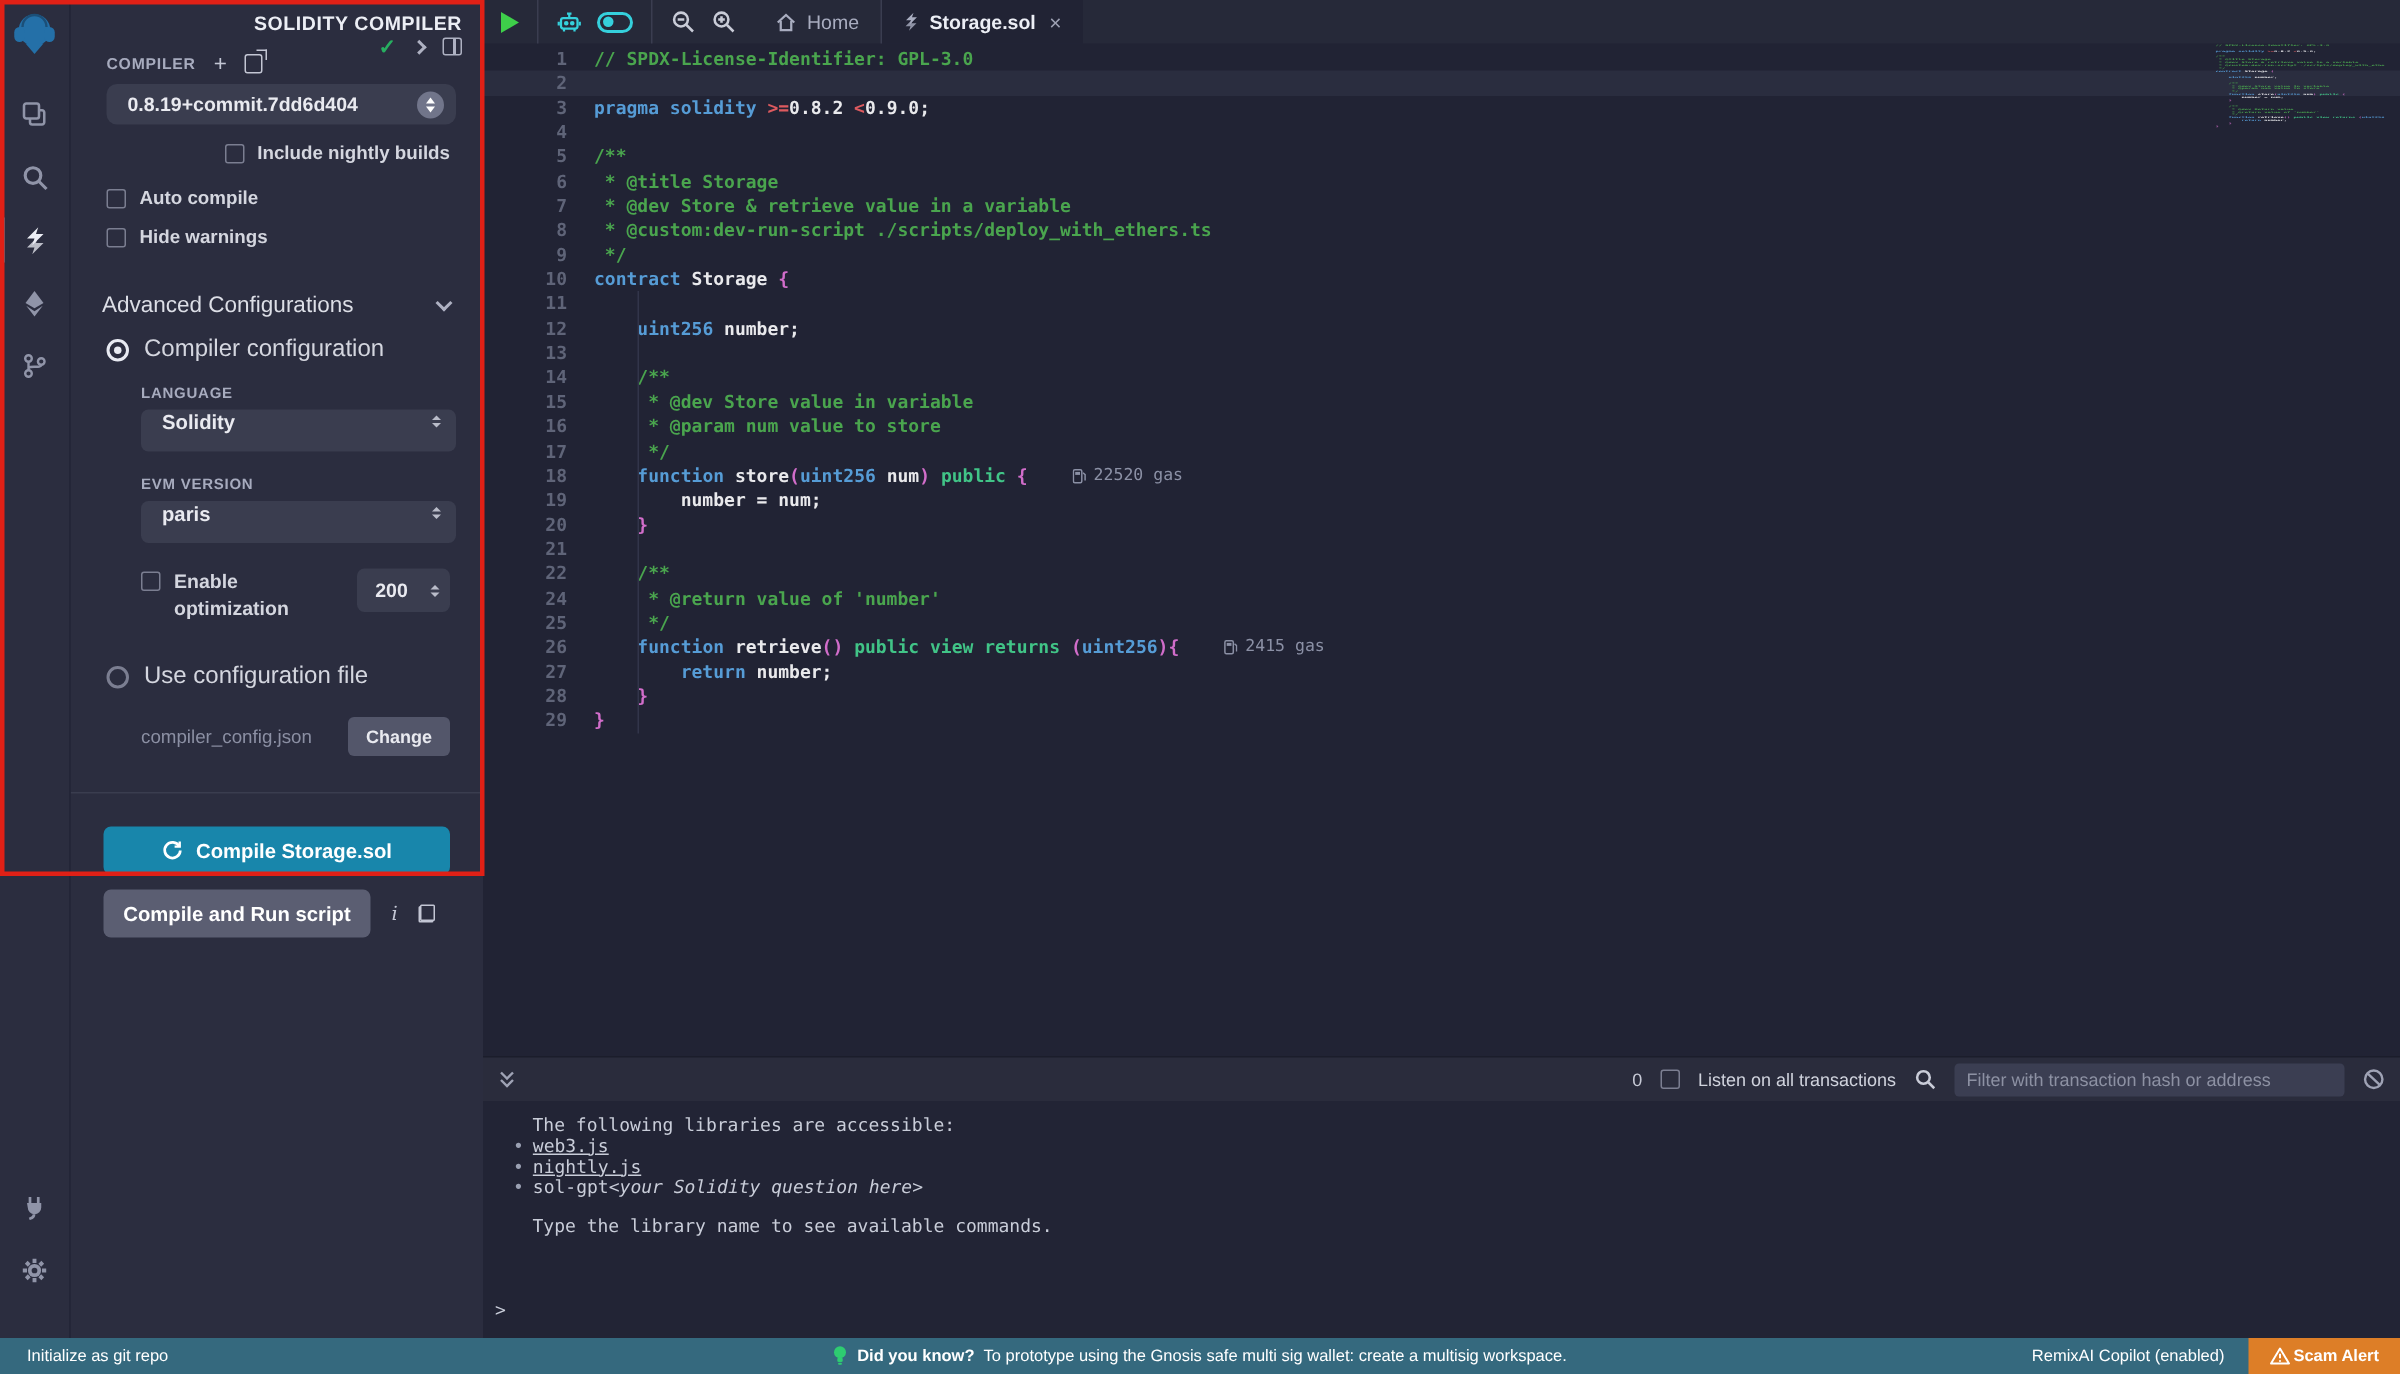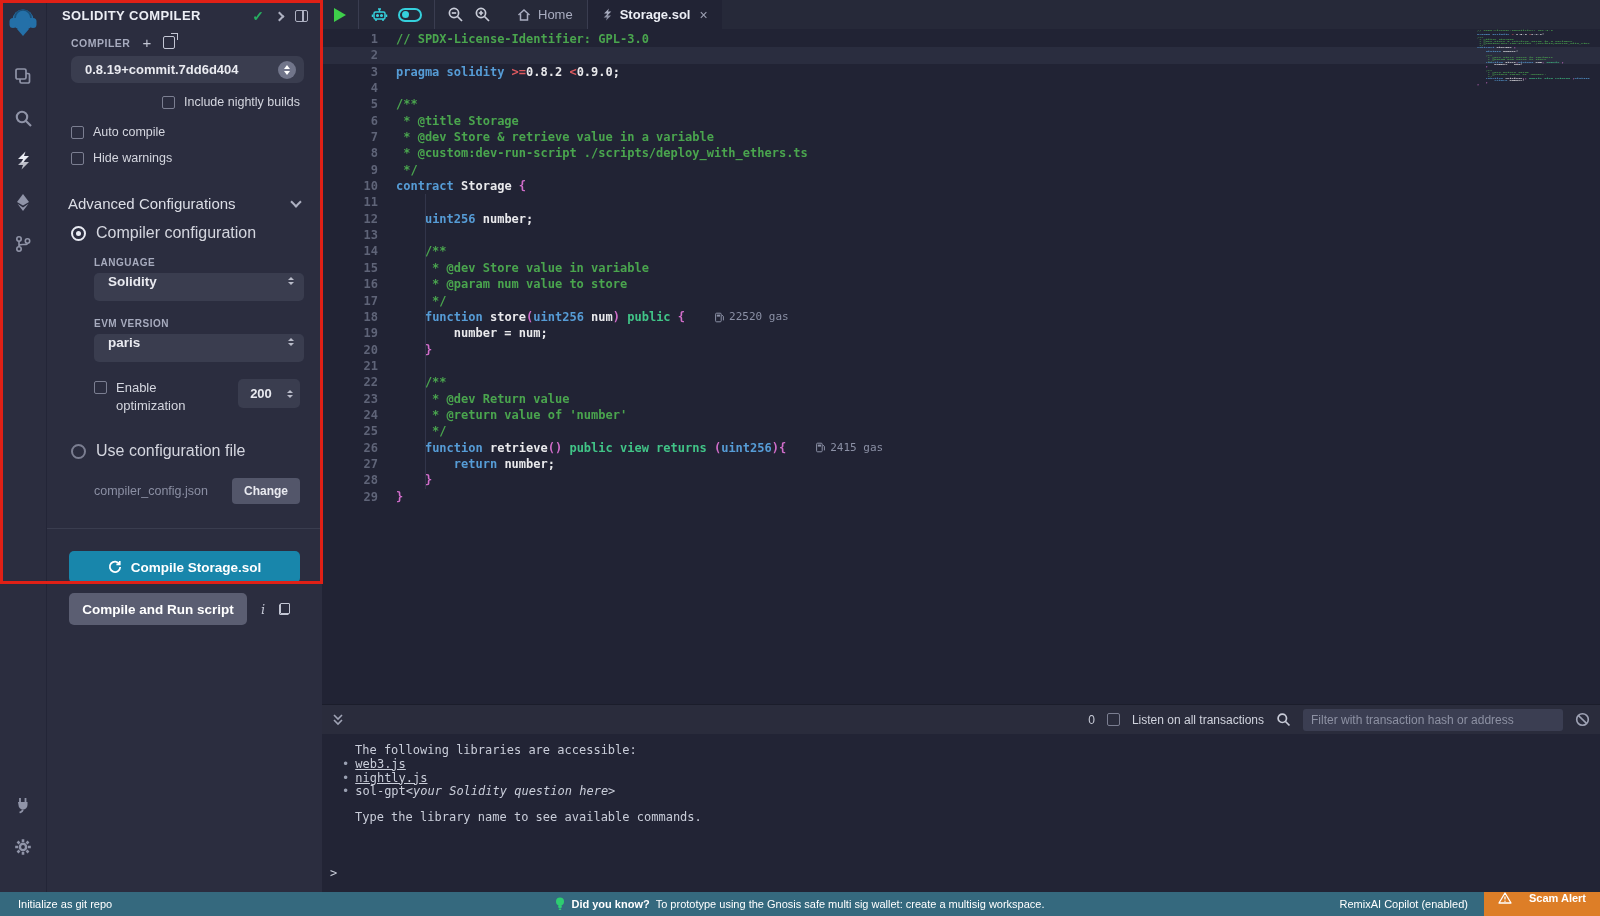--- a/index.html
+++ b/index.html
@@ -13,42 +13,42 @@
   .rail{ position:absolute; left:0; top:0; width:47px; height:892px; background:#2b2d3f;
          border-right:1px solid #232537; display:flex; flex-direction:column; align-items:center; z-index:5;}
   .rail .logo{ margin-top:5px; width:36px; height:36px; }
   .rail-icon{ width:47px; height:34px; display:flex; align-items:center; justify-content:center; color:#9094a8; cursor:pointer; position:relative;}
   .rail-icon.active{ color:#eceef5; }
   .rail-icon.active::before{ content:""; position:absolute; left:0; top:2px; bottom:2px; width:3px; background:#35c3e8; }
   .rail-spacer{ flex:1; }
   .mt18{margin-top:18px}.mt8{margin-top:8px}
   
   .panel{ position:absolute; left:47px; top:0; width:275px; height:892px; background:#2b2d3f; z-index:4; overflow:hidden;}
-  .panel-header{ height:28px; display:flex; align-items:flex-start; padding:8px 14px 0 15px; }
+  .panel-header{ height:28px; display:flex; align-items:flex-end; padding:8px 14px 0 15px;flex-direction:column; }
   .panel-title{ font-size:13px; font-weight:bold; letter-spacing:.4px; color:#eceef5; flex:1; }
   .ph-icons{ display:flex; align-items:center; gap:12px; }
   .check-ok{ color:#27ae60; font-size:14px; font-weight:bold; }
   .chev-right{ width:7px; height:7px; border-right:2px solid #aeb1c2; border-top:2px solid #aeb1c2; transform:rotate(45deg); }
   .split-icon{ width:13px; height:12px; border:1.6px solid #aeb1c2; border-radius:2px; position:relative; }
   .split-icon::after{ content:""; position:absolute; top:0; bottom:0; left:55%; width:1.6px; background:#aeb1c2; }
   .compiler-row{ display:flex; align-items:center; gap:12px; margin:8px 0 0 24px; }
   .small-caps{ font-size:10.5px; letter-spacing:.5px; color:#a7abbe; font-weight:bold; }
   .plus-icon{ color:#c3c6d4; font-size:15px; line-height:10px; cursor:pointer;}
   .fileopen-icon{ width:12px; height:13px; border:1.5px solid #c3c6d4; border-radius:2px; position:relative; cursor:pointer;}
   .fileopen-icon::after{ content:""; position:absolute; right:-4px; top:-4px; width:6px; height:6px; border-top:1.5px solid #c3c6d4; border-right:1.5px solid #c3c6d4;}
   .version-select{ margin:7px 0 0 24px; width:233px; height:27px; background:#3a3d4f; border-radius:7px;
       display:flex; align-items:center; padding:0 8px 0 14px; cursor:pointer;}
   .version-select .vtext{ flex:1; font-size:13px; font-weight:bold; color:#e9eaf0; }
   .sort-badge{ width:18px; height:18px; border-radius:50%; background:#71758a; display:flex; flex-direction:column; align-items:center; justify-content:center; gap:2px;}
   .tri-up{ width:0;height:0;border-left:3.5px solid transparent;border-right:3.5px solid transparent;border-bottom:4px solid #fff;}
   .tri-dn{ width:0;height:0;border-left:3.5px solid transparent;border-right:3.5px solid transparent;border-top:4px solid #fff;}
   .cb-row{ display:flex; align-items:center; gap:9px; margin-left:24px; cursor:pointer;}
   .cb-row.right{ justify-content:flex-end; margin-right:22px; }
   .checkbox{ width:13px; height:13px; border:1px solid #7b7e91; border-radius:2px; background:transparent; flex:none;}
-  .cb-label{ font-size:12.5px; color:#d4d6df; }
+  .cb-label{ font-size:12.5px; color:#d4d6df;font-weight:bold; }
   .adv-header{ display:flex; align-items:center; margin:30px 22px 0 21px; cursor:pointer;}
   .adv-title{ flex:1; font-size:15px; color:#dcdee6; }
   .chev-down{ width:8px; height:8px; border-right:2px solid #aeb1c2; border-bottom:2px solid #aeb1c2; transform:rotate(45deg); margin-top:-4px;}
   .radio-row{ display:flex; align-items:center; gap:10px; margin:12px 0 0 24px; cursor:pointer;}
   .radio{ width:15px; height:15px; border-radius:50%; border:2px solid #7b7e91; flex:none; position:relative;}
   .radio.on{ border-color:#e8eaf2; }
   .radio.on::after{ content:""; position:absolute; left:50%; top:50%; width:5px; height:5px; margin:-2.5px 0 0 -2.5px; border-radius:50%; background:#e8eaf2;}
   .radio-label{ font-size:16px; color:#d4d6df; }
   .field-label{ margin:15px 0 5px 47px; font-size:10px; letter-spacing:.5px; color:#a7abbe; font-weight:bold;}
   .select{ margin-left:47px; width:210px; height:28px; background:#3a3d4f; border-radius:5px; display:flex; align-items:center; padding:0 10px 12px 14px; cursor:pointer;}
@@ -119,21 +119,21 @@
   .tlink{ text-decoration:underline; cursor:pointer; }
   .thint{ margin-left:25px; margin-top:12px; }
   .tprompt{ position:absolute; left:8px; bottom:10px; }
   
   .statusbar{ position:absolute; left:0; right:0; top:892px; height:24px; background:#35697e; display:flex; align-items:center; font-size:11px; color:#fff; z-index:6;}
   .sb-left{ margin-left:18px; cursor:pointer;}
   .sb-center{ position:absolute; left:0; right:0; display:flex; justify-content:center; align-items:center; gap:6px; pointer-events:none;}
   .sb-center b{ font-weight:bold; }
   .sb-right{ margin-left:auto; display:flex; align-items:center; height:100%; }
   .sb-copilot{ margin-right:16px; }
-  .scam-badge{ height:100%; background:#dd7e27; display:flex; align-items:flex-start; gap:17px; padding:0 14px; font-weight:bold; cursor:pointer;}
+  .scam-badge{ height:100%; background:#dd7e27; display:flex; align-items:center; gap:2px; padding:0 14px; font-weight:bold; cursor:pointer;}
   svg{ display:block; }
 </style>
 </head>
 <body>
 
 <div class="root">
 
   <div class="rail">
     <div class="logo">
       <svg width="36" height="36" viewBox="0 0 36 36">
@@ -380,21 +380,20 @@
         <div class="crow"><span class="ln">17</span><span class="ct"><span class="tk-c">     */</span></span></div>
         <div class="crow"><span class="ln">18</span><span class="ct"><span class="tk-w">    </span><span class="tk-k">function </span><span class="tk-w">store</span><span class="tk-p">(</span><span class="tk-k">uint256</span><span class="tk-w"> num</span><span class="tk-p">)</span><span class="tk-w"> </span><span class="tk-g">public</span><span class="tk-w"> </span><span class="tk-p">{</span></span><span class="gas"><svg width="9" height="11" viewBox="0 0 9 11">
               <rect x="0.6" y="1.2" width="5.6" height="8.6" rx="1" fill="none" stroke="#8b90a5" stroke-width="1"></rect>
               <rect x="1.8" y="2.6" width="3.2" height="2" fill="#8b90a5"></rect>
               <path d="M7 3.2 L8.4 4.4 V8.4" fill="none" stroke="#8b90a5" stroke-width="1"></path>
             </svg><span>22520 gas</span></span></div>
         <div class="crow"><span class="ln">19</span><span class="ct"><span class="tk-w">        number = num;</span></span></div>
         <div class="crow"><span class="ln">20</span><span class="ct"><span class="tk-w">    </span><span class="tk-p">}</span></span></div>
         <div class="crow"><span class="ln">21</span><span class="ct"></span></div>
         <div class="crow"><span class="ln">22</span><span class="ct"><span class="tk-c">    /**</span></span></div>
-        <div class="crow"><span class="ln">23</span><span class="ct"><span class="tk-c">     * @dev Return value</span></span></div>
         <div class="crow"><span class="ln">24</span><span class="ct"><span class="tk-c">     * @return value of 'number'</span></span></div>
         <div class="crow"><span class="ln">25</span><span class="ct"><span class="tk-c">     */</span></span></div>
         <div class="crow"><span class="ln">26</span><span class="ct"><span class="tk-w">    </span><span class="tk-k">function </span><span class="tk-w">retrieve</span><span class="tk-p">()</span><span class="tk-w"> </span><span class="tk-g">public view returns </span><span class="tk-p">(</span><span class="tk-k">uint256</span><span class="tk-p">){</span></span><span class="gas"><svg width="9" height="11" viewBox="0 0 9 11">
               <rect x="0.6" y="1.2" width="5.6" height="8.6" rx="1" fill="none" stroke="#8b90a5" stroke-width="1"></rect>
               <rect x="1.8" y="2.6" width="3.2" height="2" fill="#8b90a5"></rect>
               <path d="M7 3.2 L8.4 4.4 V8.4" fill="none" stroke="#8b90a5" stroke-width="1"></path>
             </svg><span>2415 gas</span></span></div>
         <div class="crow"><span class="ln">27</span><span class="ct"><span class="tk-w">        </span><span class="tk-k">return</span><span class="tk-w"> number;</span></span></div>
         <div class="crow"><span class="ln">28</span><span class="ct"><span class="tk-w">    </span><span class="tk-p">}</span></span></div>
         <div class="crow"><span class="ln">29</span><span class="ct"><span class="tk-p">}</span></span></div>

